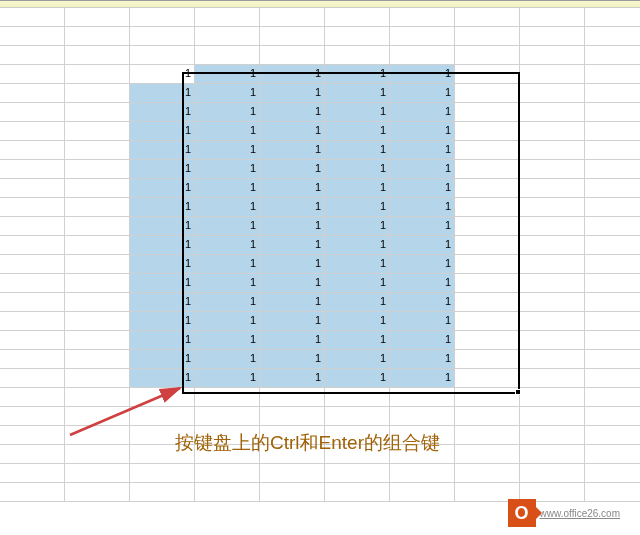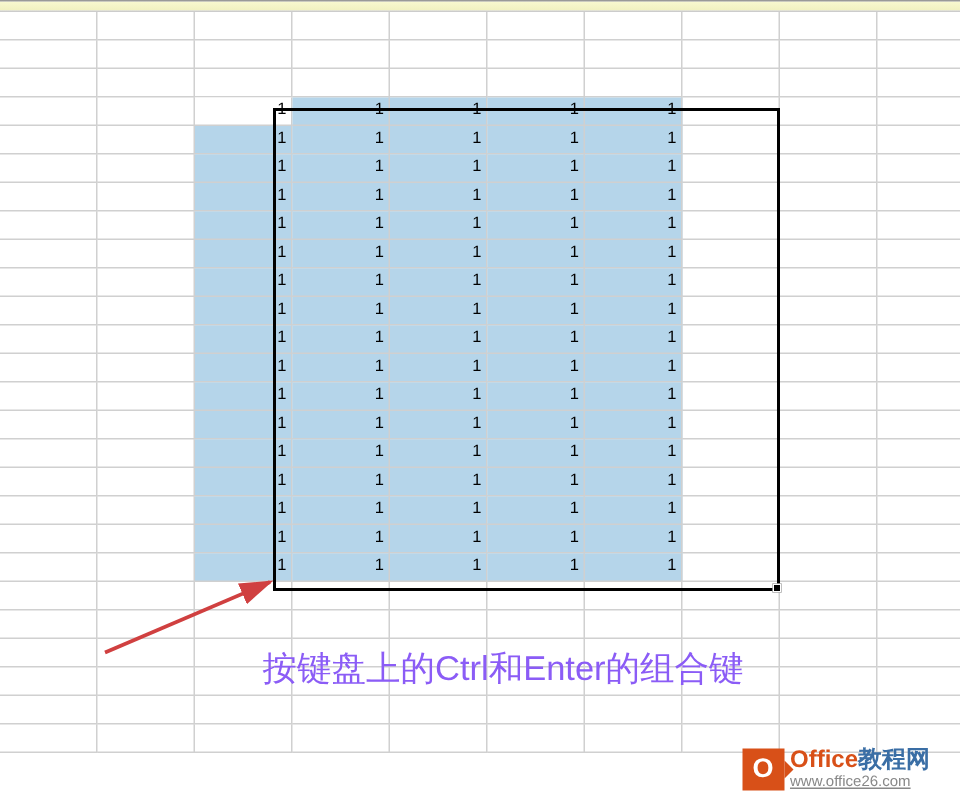--- a/index.html
+++ b/index.html
@@ -66,22 +66,22 @@
     .cell-selected {
       background: #b5d5ea;
     }
     .cell-active {
       background: #fff !important;
     }
     .annotation-text {
       position: absolute;
       top: 430px;
       left: 175px;
-      font-size: 23px;
-      color: #8b5cf6;
+      font-size: 19px;
+      color: #a16207;
       font-family: "Microsoft YaHei", Arial, sans-serif;
     }
     .arrow-svg {
       position: absolute;
       top: 380px;
       left: 60px;
       width: 140px;
       height: 60px;
       z-index: 6;
       pointer-events: none;
@@ -465,18 +465,15 @@
     </marker>
   </defs>
   <line x1="10" y1="55" x2="120" y2="8" stroke="#d04040" stroke-width="2.5" marker-end="url(#ah)"></line>
 </svg>
 
 <div class="annotation-text">按键盘上的Ctrl和Enter的组合键</div>
 
 <div class="watermark">
   <div class="watermark-logo">O</div>
   <div class="watermark-text">
-    <div class="watermark-line1">
-      <span class="watermark-office">Office</span><span class="watermark-cn">教程网</span>
-    </div>
     <div class="watermark-line2">www.office26.com</div>
   </div>
 </div>
 
 </body></html>

